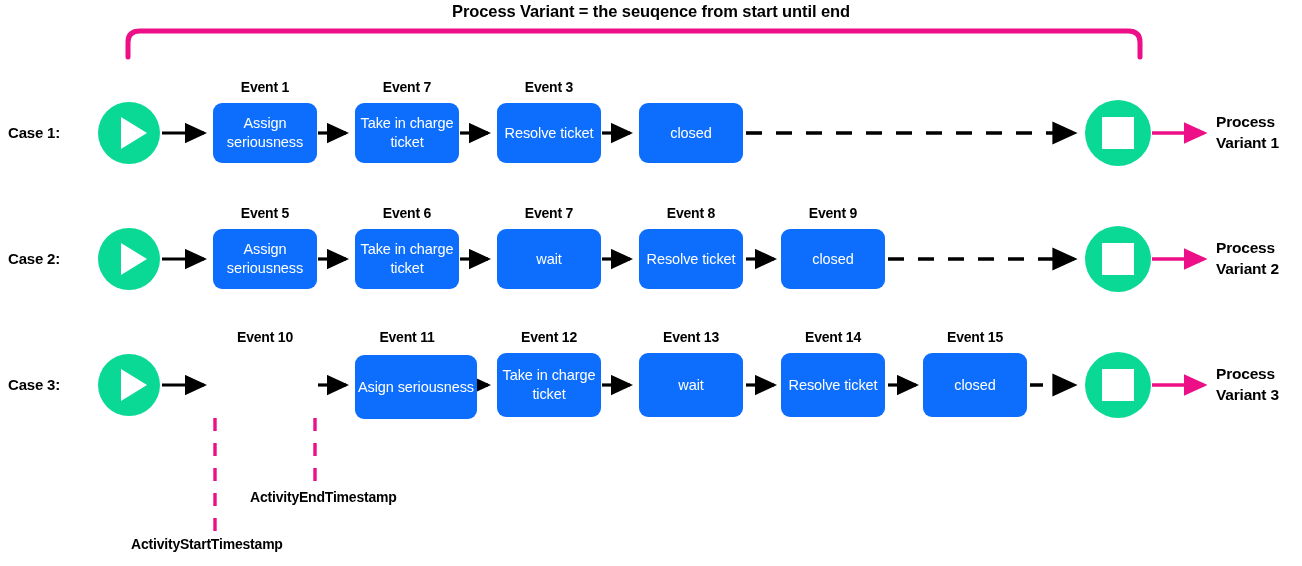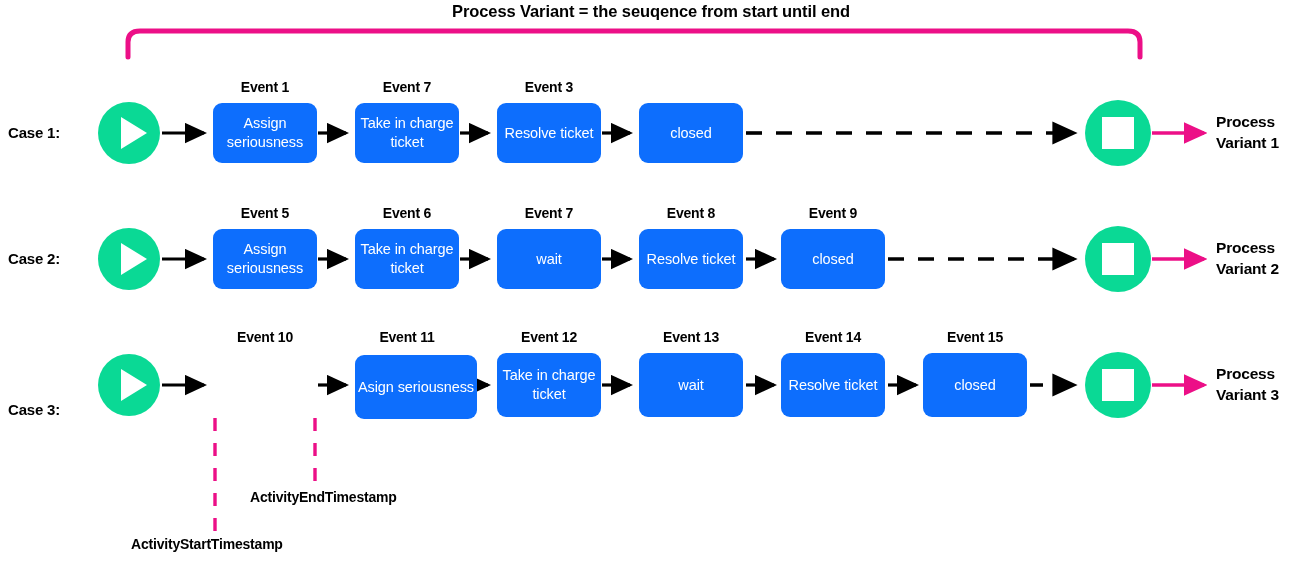--- a/index.html
+++ b/index.html
@@ -222,21 +222,21 @@
   <div class="abs event-box" style="left:639px; top:229px; width:104px; height:60px;">Resolve ticket</div>
 
   <div class="abs event-caption" style="left:772px; top:205px; width:122px;">Event 9</div>
   <div class="abs event-box" style="left:781px; top:229px; width:104px; height:60px;">closed</div>
 
   <div class="abs end-node" style="left:1085px; top:226px;">
     <div class="stop-glyph"></div>
   </div>
   <div class="abs variant-label" style="top:237px;">Process Variant 2</div>
 
-  <div class="abs case-label" style="top:376px;margin-top:25px;">Case 3:</div>
+  <div class="abs case-label" style="top:376px;">Case 3:</div>
   <div class="abs start-node" style="left:98px; top:354px;">
     <div class="play-glyph"></div>
   </div>
 
   <div class="abs event-caption" style="left:204px; top:329px; width:122px;text-align:center;">Event 10</div>
 
   <div class="abs event-caption" style="left:346px; top:329px; width:122px;">Event 11</div>
   <div class="abs event-box" style="left:355px; top:355px; width:122px; height:64px;">Asign seriousness</div>
 
   <div class="abs event-caption" style="left:488px; top:329px; width:122px;">Event 12</div>

